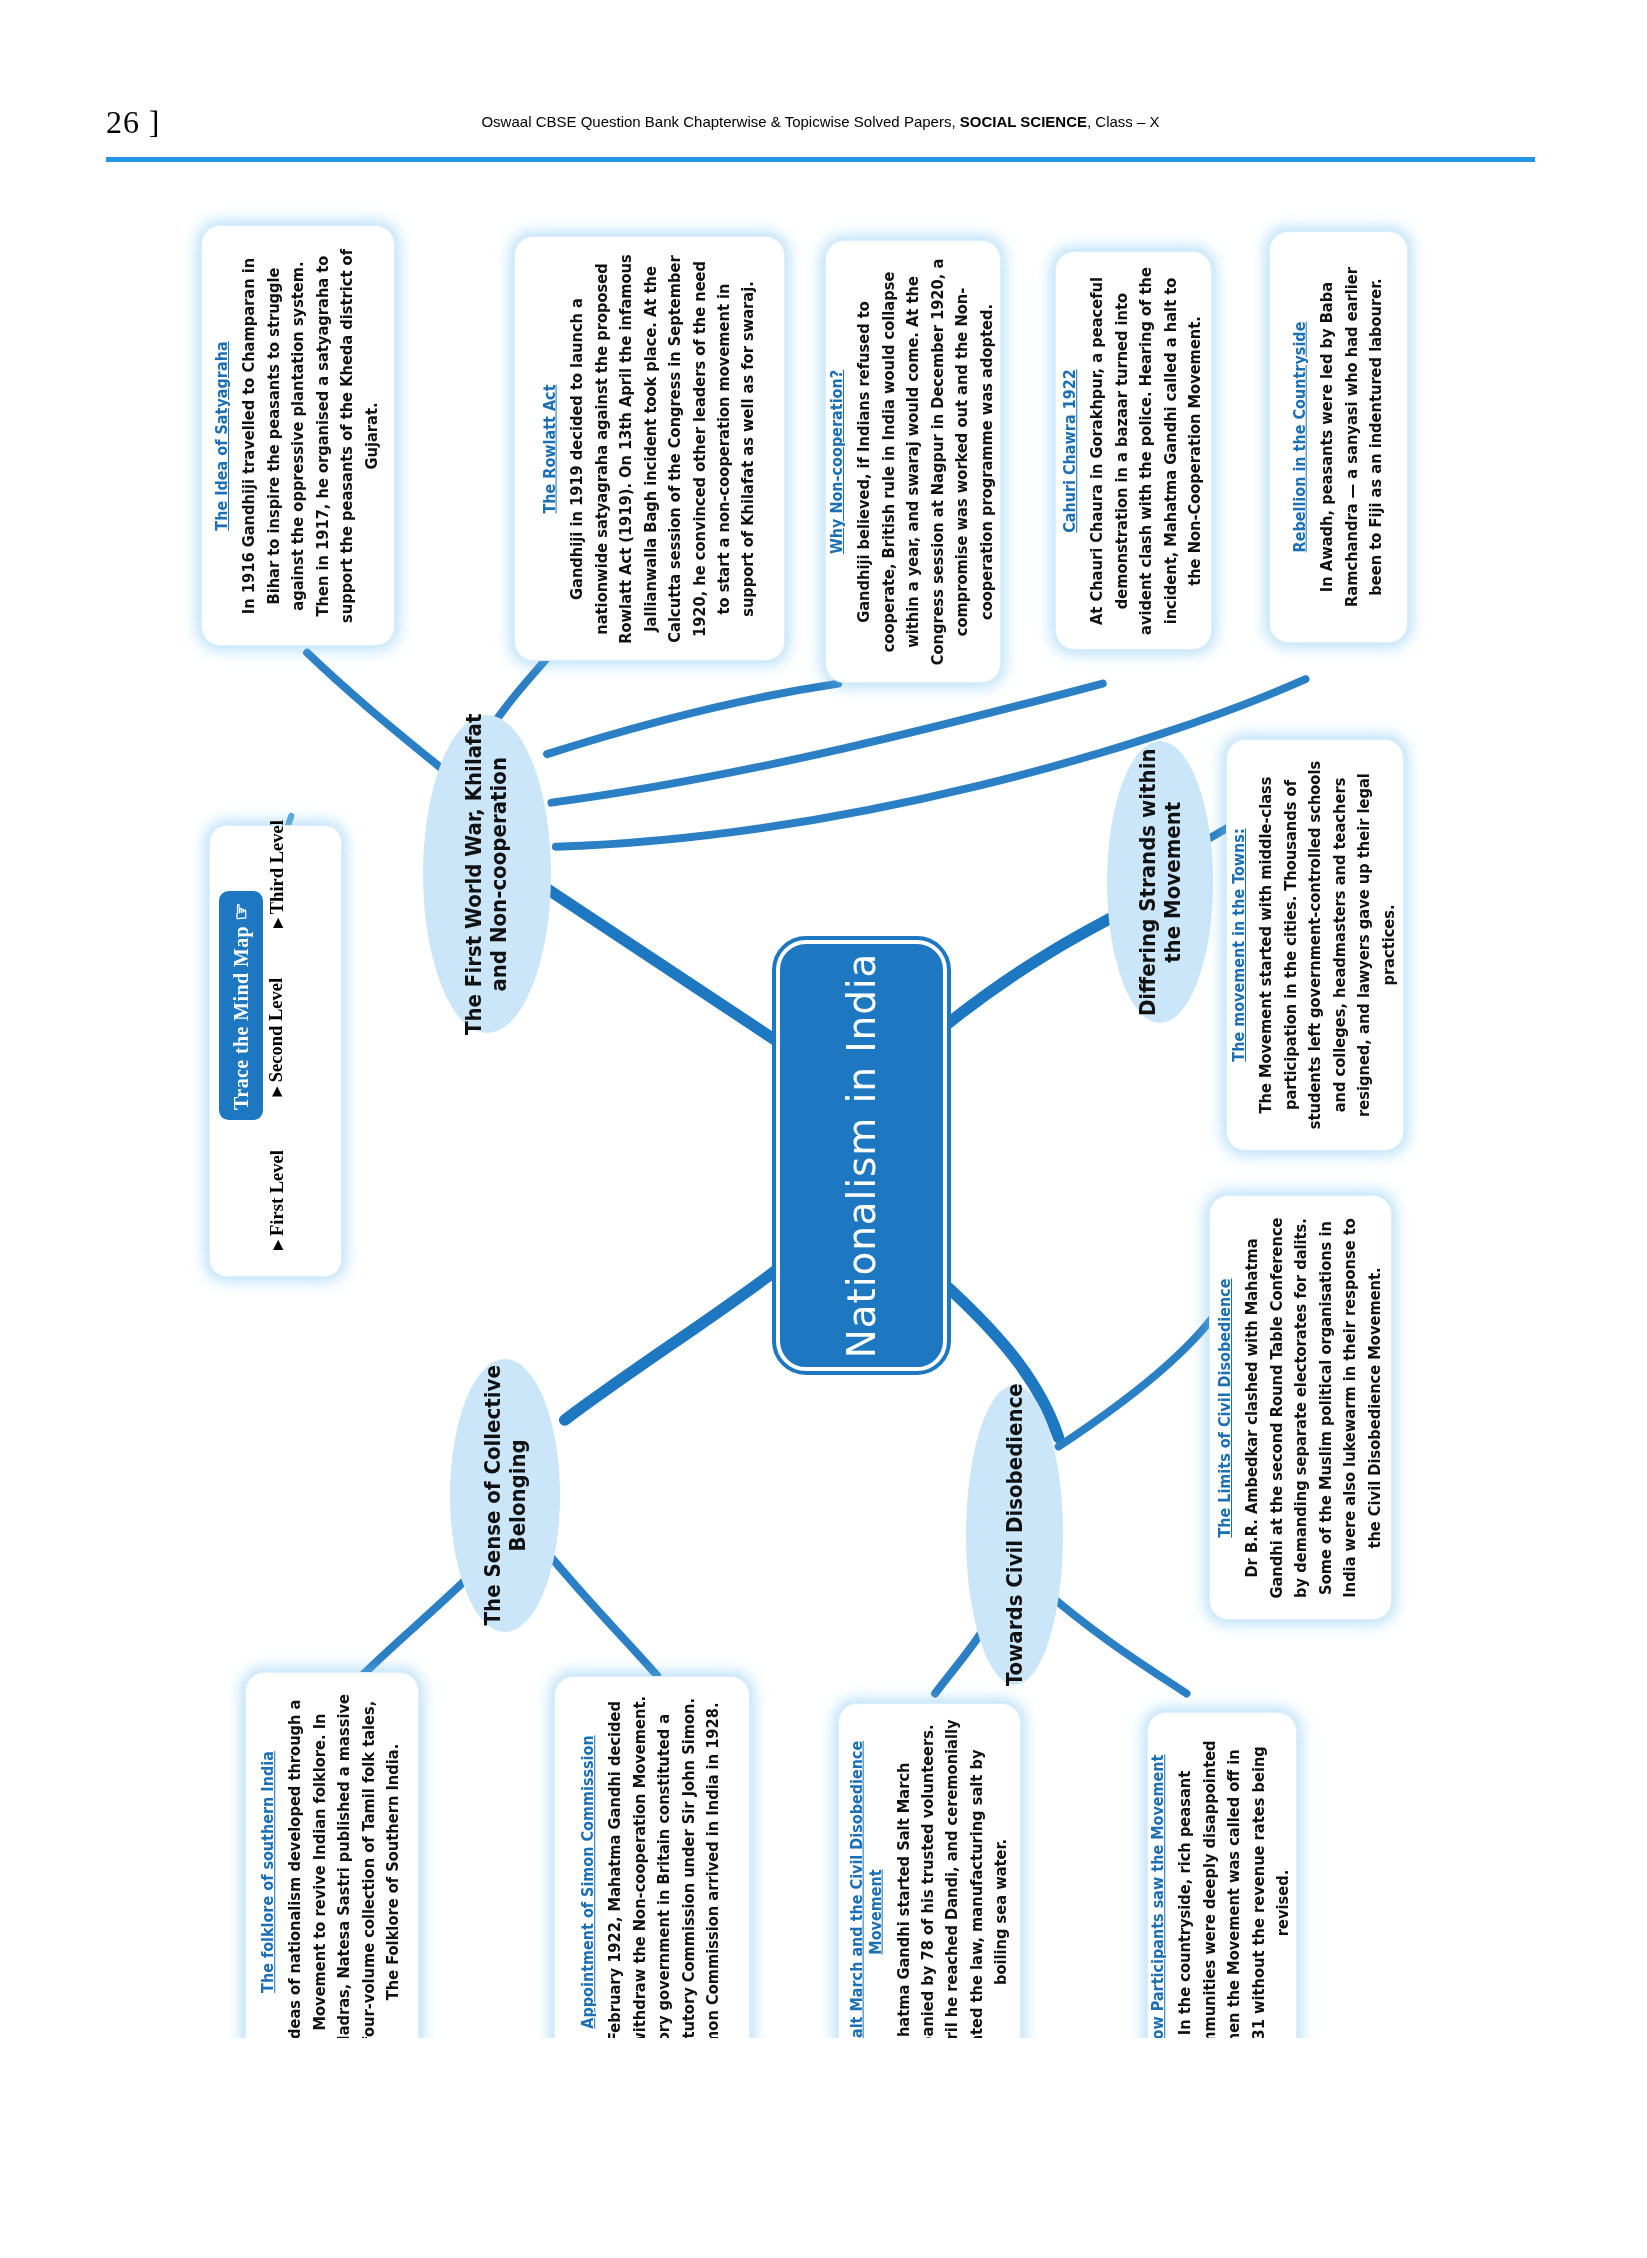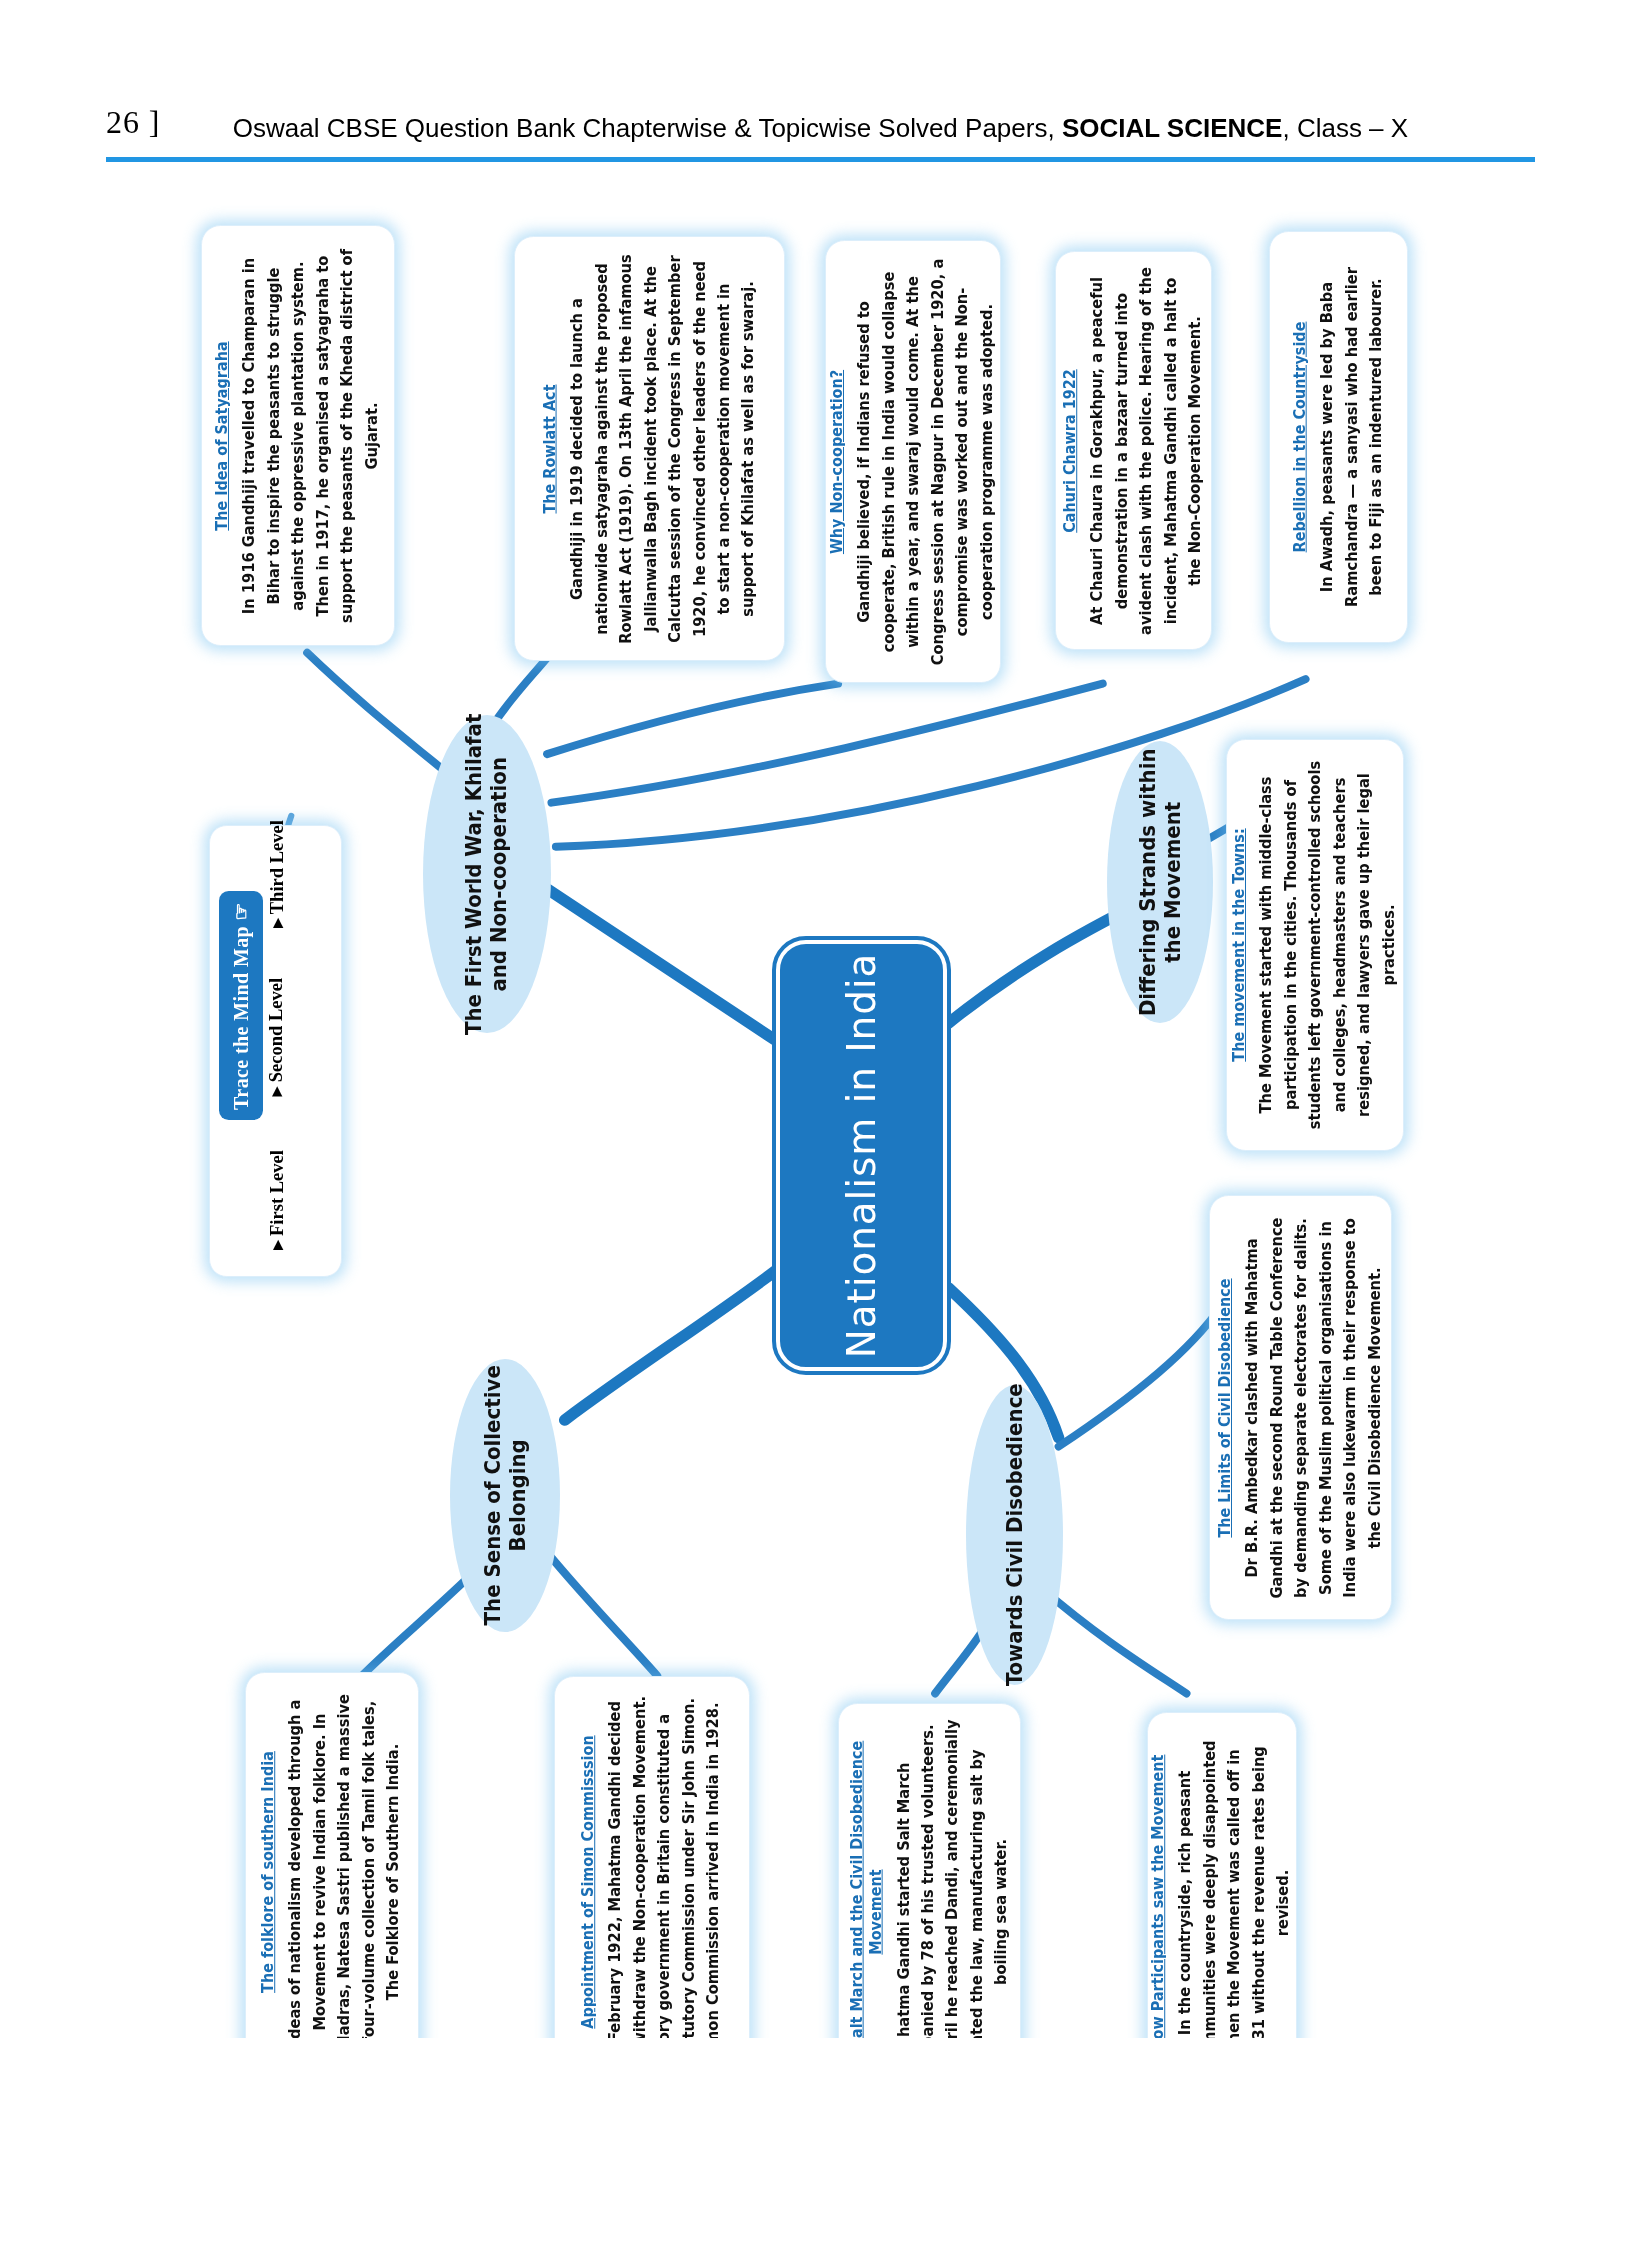--- a/index.html
+++ b/index.html
@@ -34,21 +34,21 @@
     color: #000;
     font-family: "Liberation Serif", serif;
     letter-spacing: 0.9px;
   }
   #header-title {
     position: absolute;
     left: 0;
     top: 8.8px;
     width: 1429px;
     text-align: center;
-    font-size: 26px;
+    font-size: 15px;
     color: #000;
     font-family: "Liberation Sans", sans-serif;
     white-space: nowrap;
   }
   #header-title .bold {
     font-weight: bold;
   }
   #header-rule {
     position: absolute;
     left: 106px;

